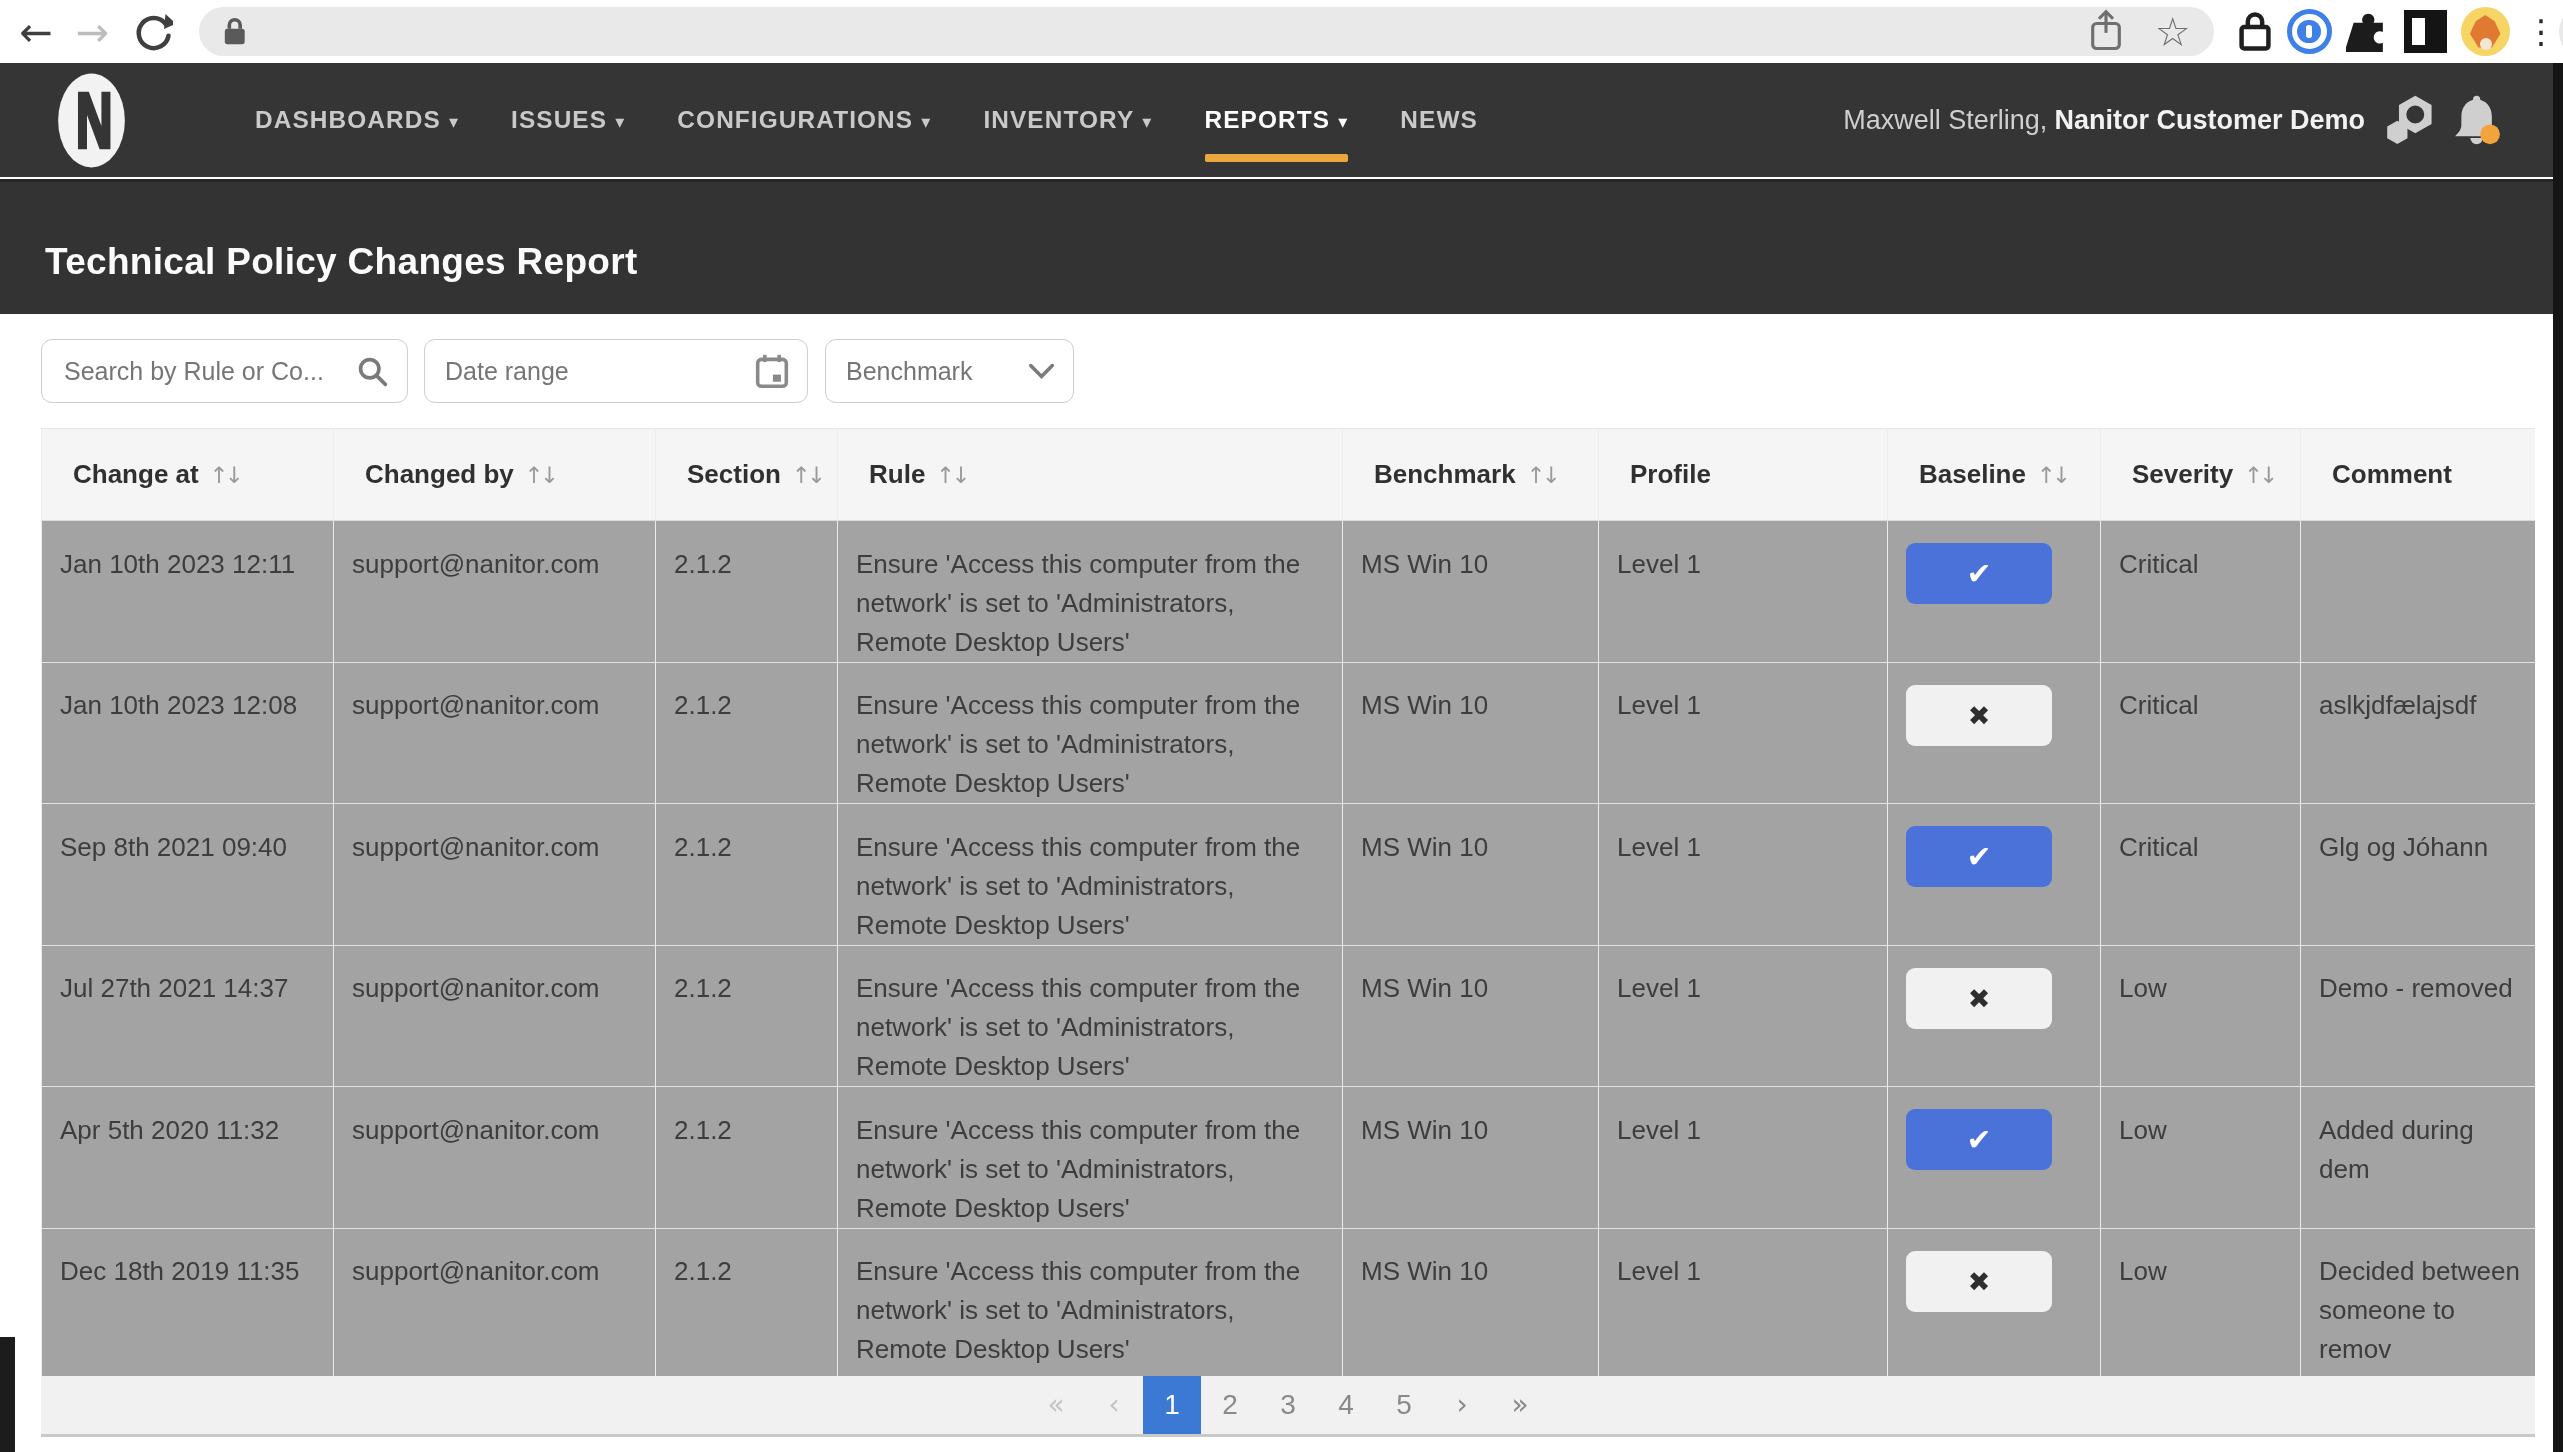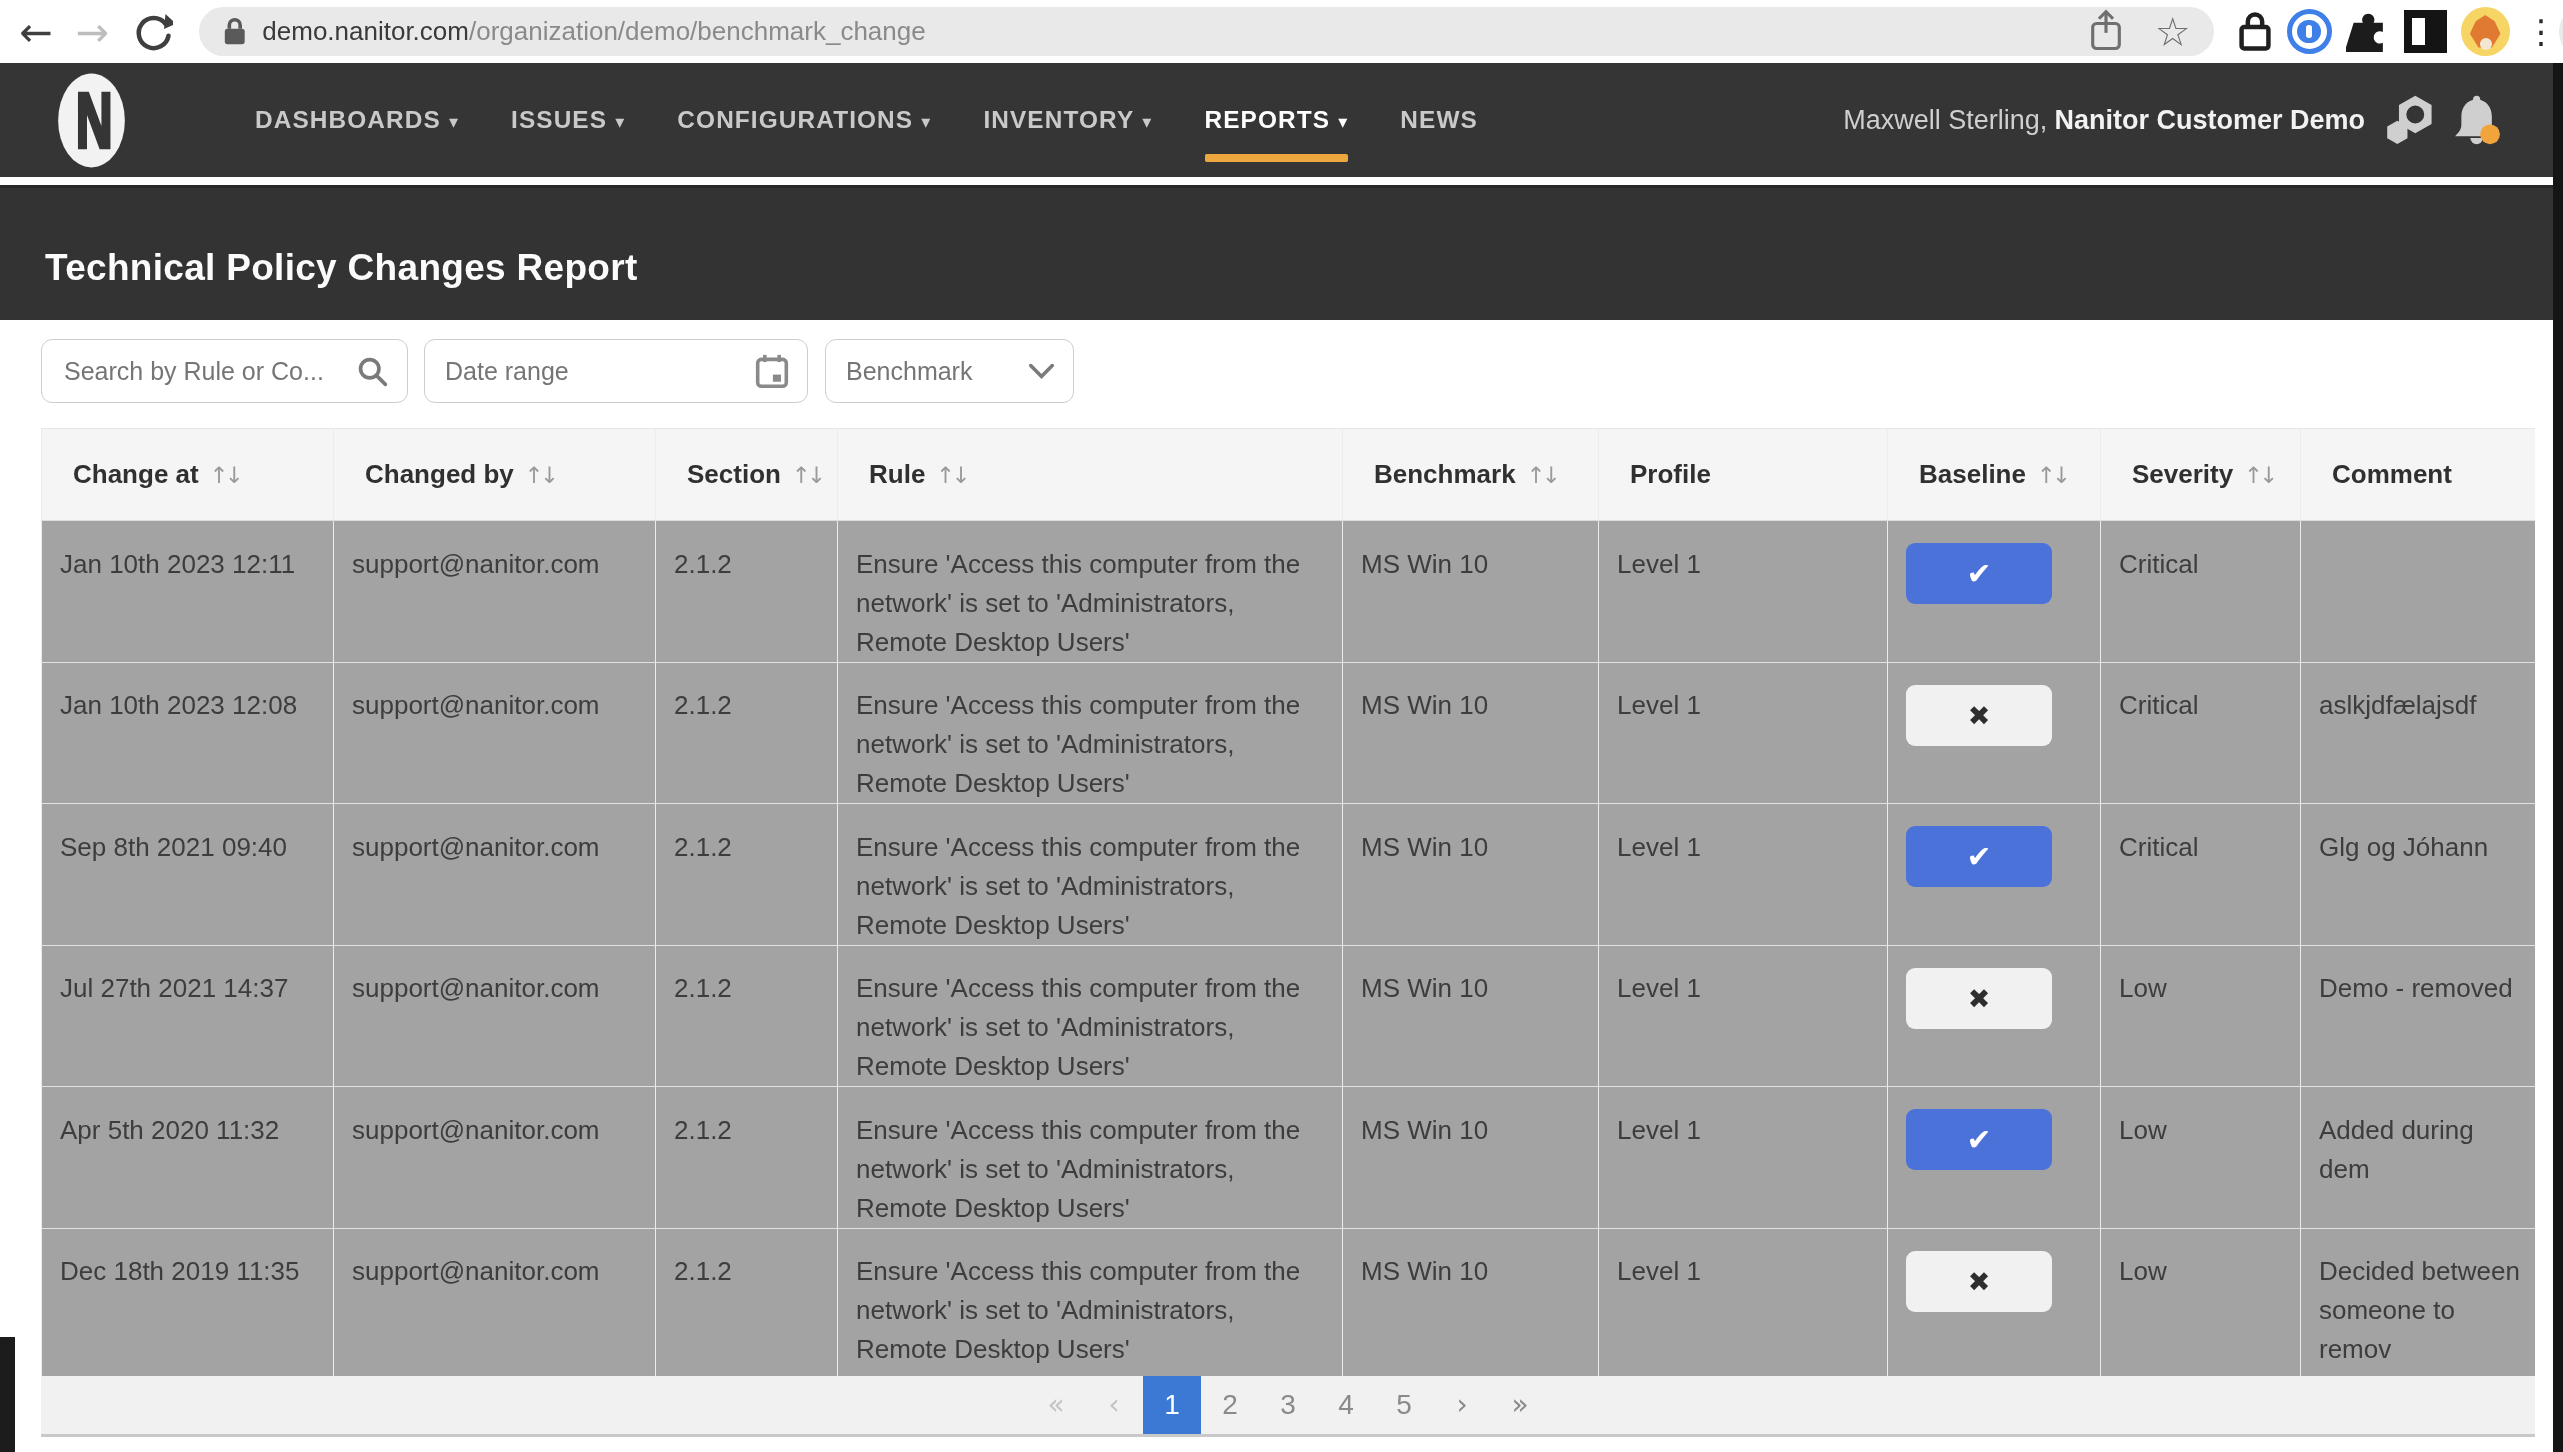--- a/index.html
+++ b/index.html
@@ -43,21 +43,21 @@
             font-size:24.4px;font-weight:bold;letter-spacing:1.1px;color:#c9c9c9;}
   .nav-item .caret{font-size:18px;font-family:"DejaVu Sans",sans-serif;margin-top:3.6px;}
   .nav-item.active{color:#ffffff;}
   .nav-item.active::after{content:"";position:absolute;left:0;right:0;bottom:15.4px;height:8.1px;
             background:#eda73f;border-radius:1.8px;}
   .user-cluster{margin-left:auto;display:flex;align-items:center;gap:18px;}
   .user-text{font-size:27px;color:#cfcfcf;white-space:nowrap;}
   .user-text b{color:#f2f2f2;margin-left:7.2px;text-align:center;}
 
   
-  .band{position:absolute;left:0;top:185px;width:2563px;height:135px;background:#333333;
+  .band{position:absolute;left:0;top:179px;width:2563px;height:135px;background:#333333;
         border-top:3.6px solid #272727;display:flex;align-items:center;padding:27px 70px 0 45px;}
   .band-title{font-size:37px;font-weight:600;color:#fbfbfb;letter-spacing:0.3px;}
   .band-right{margin-left:auto;display:flex;align-items:center;}
   .band-total{font-size:28px;color:#ffffff;}
   .dotmenu{display:flex;gap:8.1px;margin-left:31px;cursor:pointer;}
   .dotmenu i{width:11px;height:11px;border-radius:50%;background:#9a9a9a;}
   .vsep{width:2.7px;height:51px;background:#6e6e6e;margin:0 27px 0 33px;}
   .band-ico{display:flex;align-items:center;cursor:pointer;}
   .band-ico + .band-ico{margin-left:29px;}
 
@@ -119,21 +119,20 @@
           <polygon points="46,4 60,17 44,24" fill="#3f3f3f"></polygon>
         </svg>
     </div>
     <div class="omnibox">
       <span class="omni-lock">
         <svg width="23.5" height="31" viewBox="0 0 26 34">
             <rect x="2" y="14" width="22" height="17" rx="3" fill="#5a5a5a"></rect>
             <path d="M7 14 v-4 a6 6 0 0 1 12 0 v4" fill="none" stroke="#5a5a5a" stroke-width="4"></path>
           </svg>
       </span>
-      <span class="url"><span>demo.nanitor.com</span><span class="path">/organization/demo/benchmark_change</span></span>
       <span class="omni-right">
         <span>
           <svg width="36" height="47" viewBox="0 0 46 58">
               <rect x="6" y="20" width="34" height="32" rx="5" fill="none" stroke="#6f6f6f" stroke-width="4"></rect>
               <line x1="23" y1="32" x2="23" y2="6" stroke="#6f6f6f" stroke-width="4"></line>
               <polyline points="14,14 23,5 32,14" fill="none" stroke="#6f6f6f" stroke-width="4"></polyline>
             </svg>
         </span>
         <span class="glyph" style="font-size:40px;color:#6f6f6f;">☆</span>
       </span>

